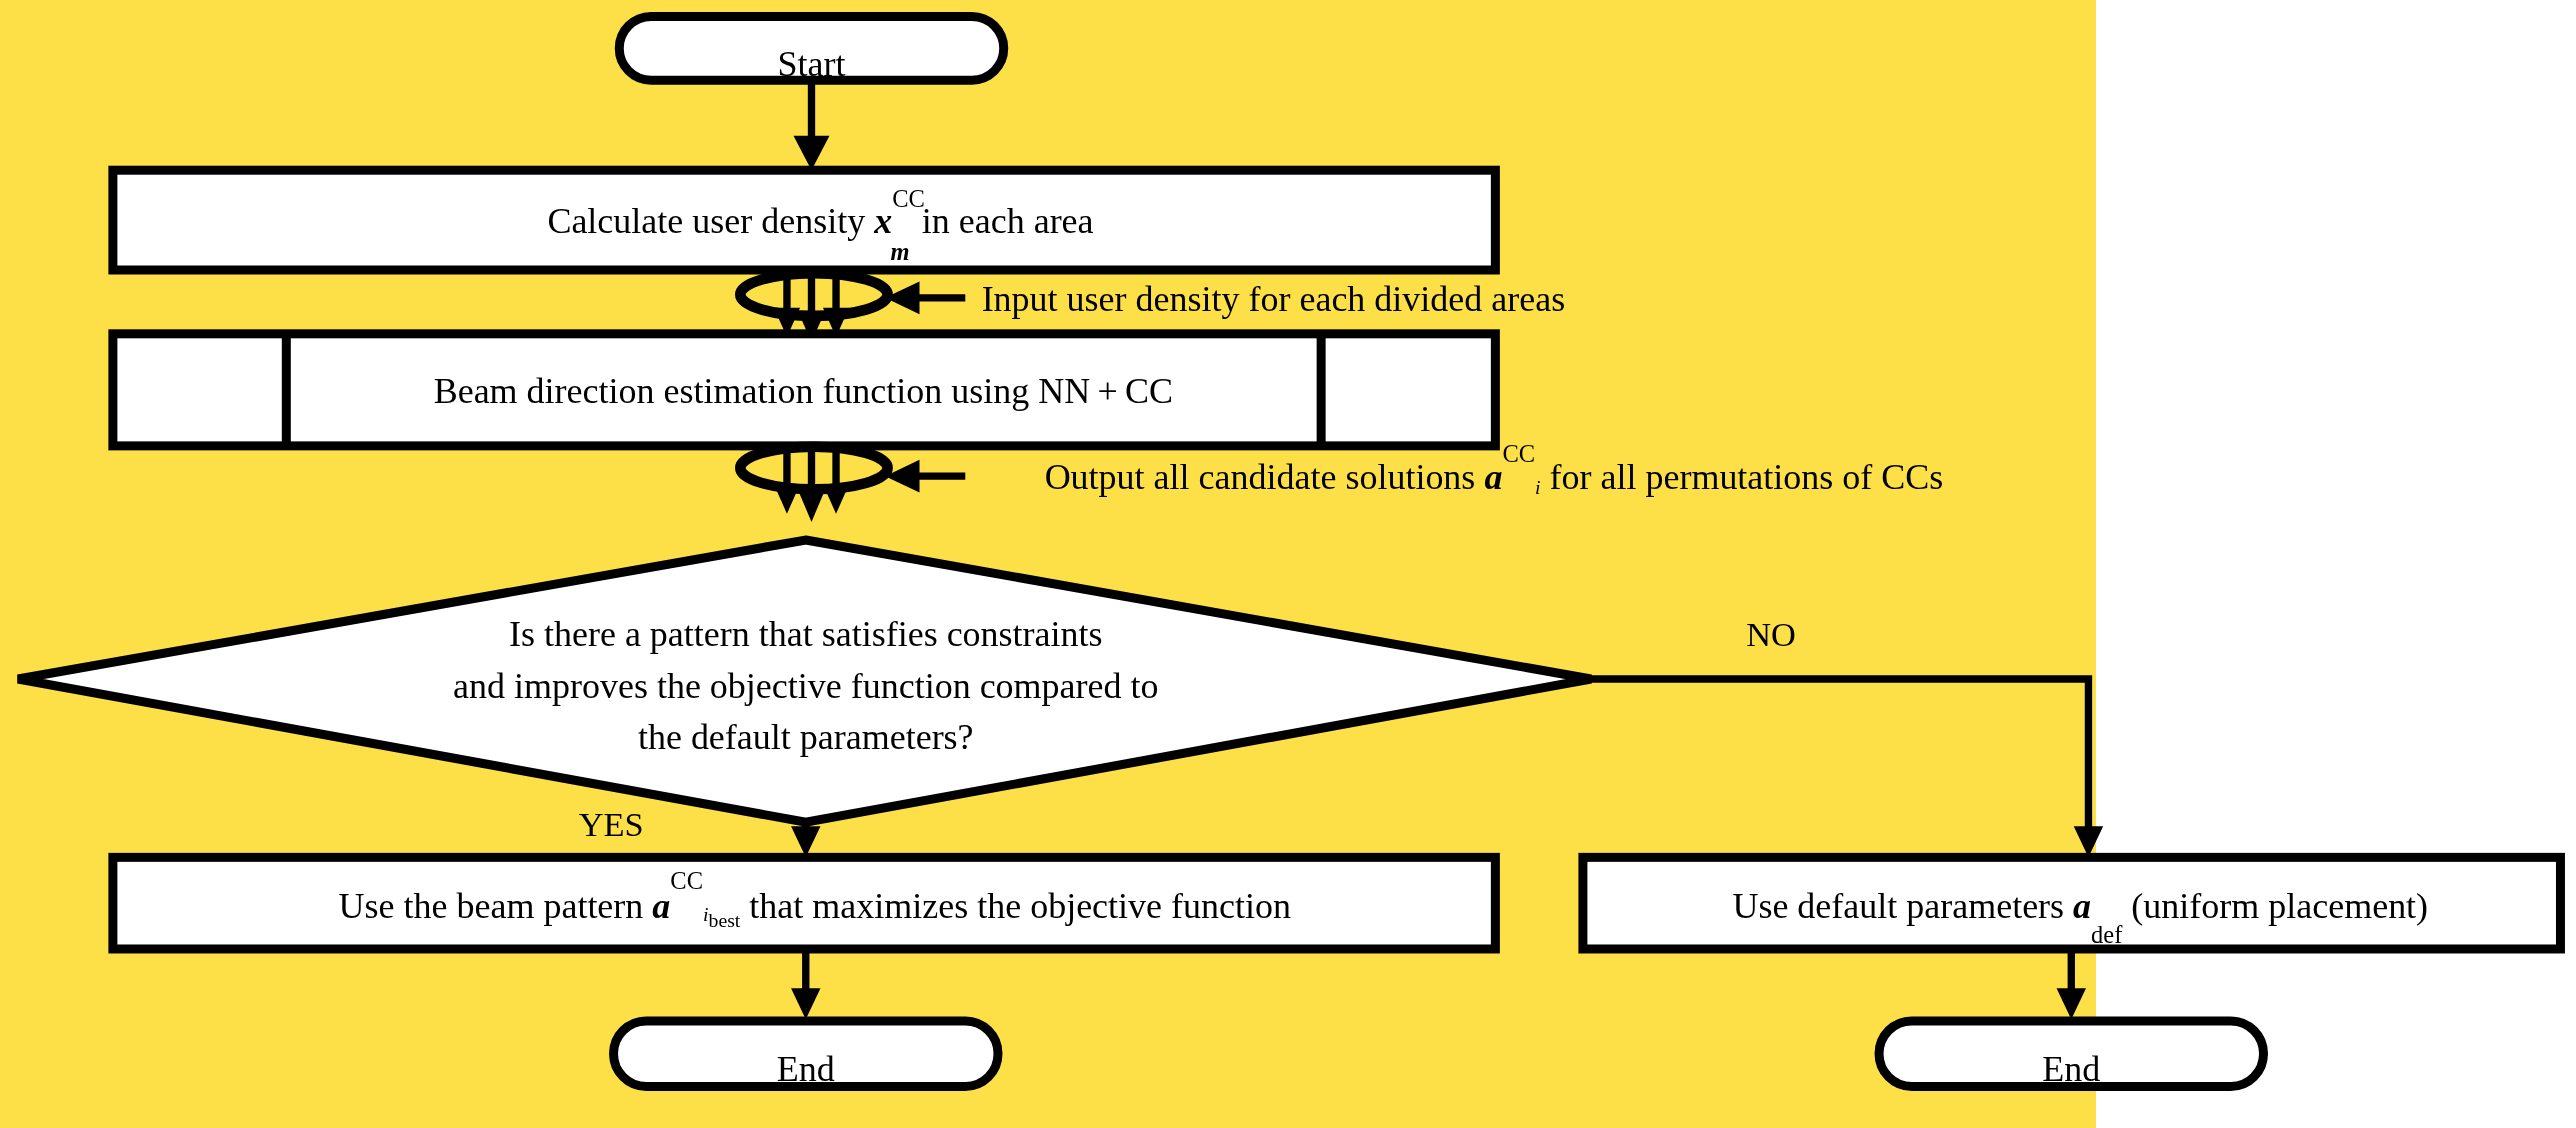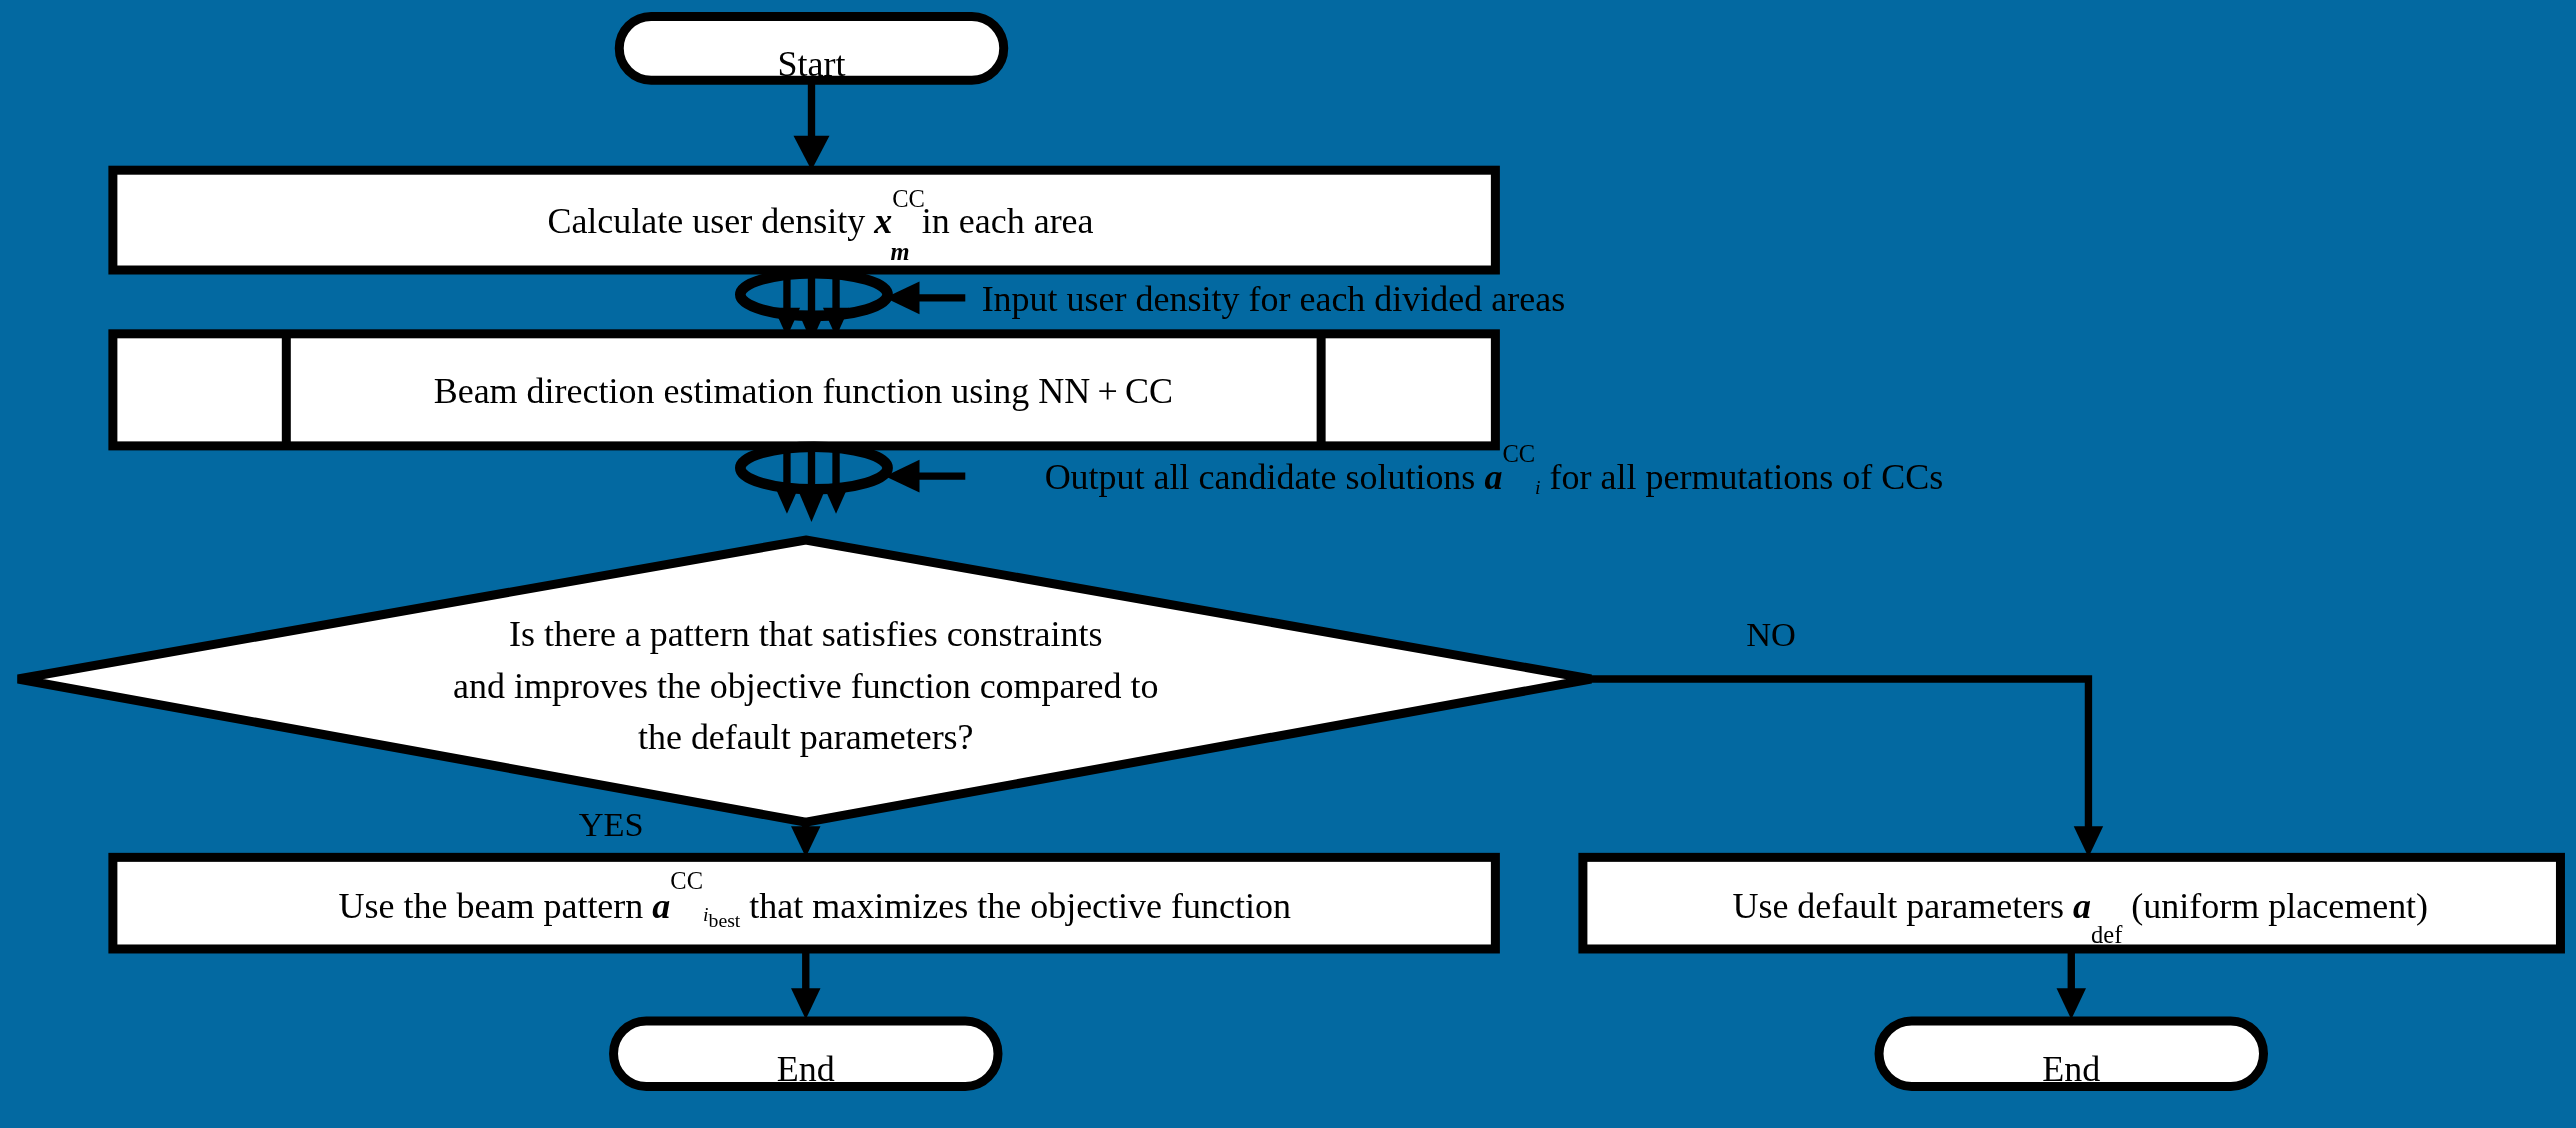--- a/index.html
+++ b/index.html
@@ -8,23 +8,23 @@
     background: #ffffff;
   }
   body {
     width: 2576px;
     height: 1129px;
     overflow: hidden;
     font-family: "Liberation Serif", "DejaVu Serif", serif;
   }
   #flowchart-root {
     position: relative;
-    width: 2576px;
+    width: 2096px;
     height: 1129px;
-    background: #0369a1;
+    background: #fde047;
   }
   svg.chart-svg {
     display: block;
     width: 2576px;
     height: 1129px;
   }
   .shape-stroke {
     fill: #ffffff;
     stroke: #000000;
     stroke-width: 11;

